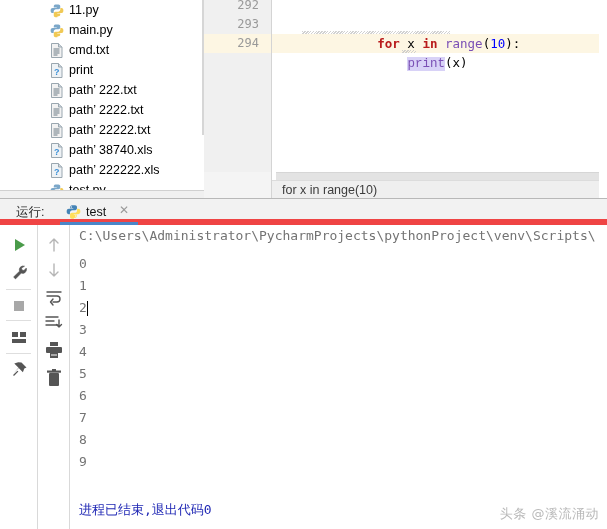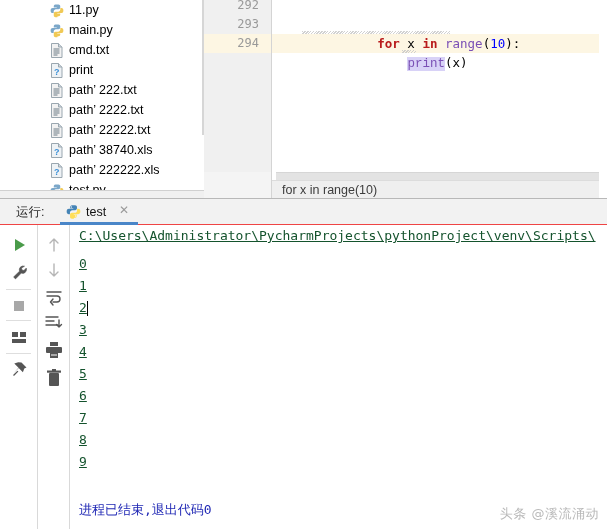--- a/index.html
+++ b/index.html
@@ -184,21 +184,21 @@
     width: 607px; height: 331px;
     background: #ffffff;
     border-top: 1px solid #b8b8b8;
     box-sizing: border-box;
   }
   #run-header {
     position: absolute;
     left: 0; top: 0;
     width: 607px; height: 26px;
     background: #f2f2f2;
-    border-bottom: 1px solid #ef4444;
+    border-bottom: 6px solid #ef4444;
     box-sizing: border-box;
   }
   #run-label {
     position: absolute;
     left: 16px; top: 4px;
     height: 18px; line-height: 18px;
     font-size: 12.5px;
     color: #2b2b2b;
     white-space: nowrap;
   }
@@ -274,22 +274,21 @@
     overflow: hidden;
   }
   .con-line {
     position: absolute;
     left: 9px;
     height: 22px;
     line-height: 22px;
     white-space: pre;
     font-family: "DejaVu Sans Mono", "Liberation Mono", monospace;
     font-size: 13px;
-    color: #14532d;
-    text-decoration: underline;
+    color: #737373;
   }
   #console-caret {
     position: absolute;
     width: 1px; height: 15px;
     background: #000000;
   }
   #exit-line {
     position: absolute;
     left: 9px;
     height: 22px; line-height: 22px;

